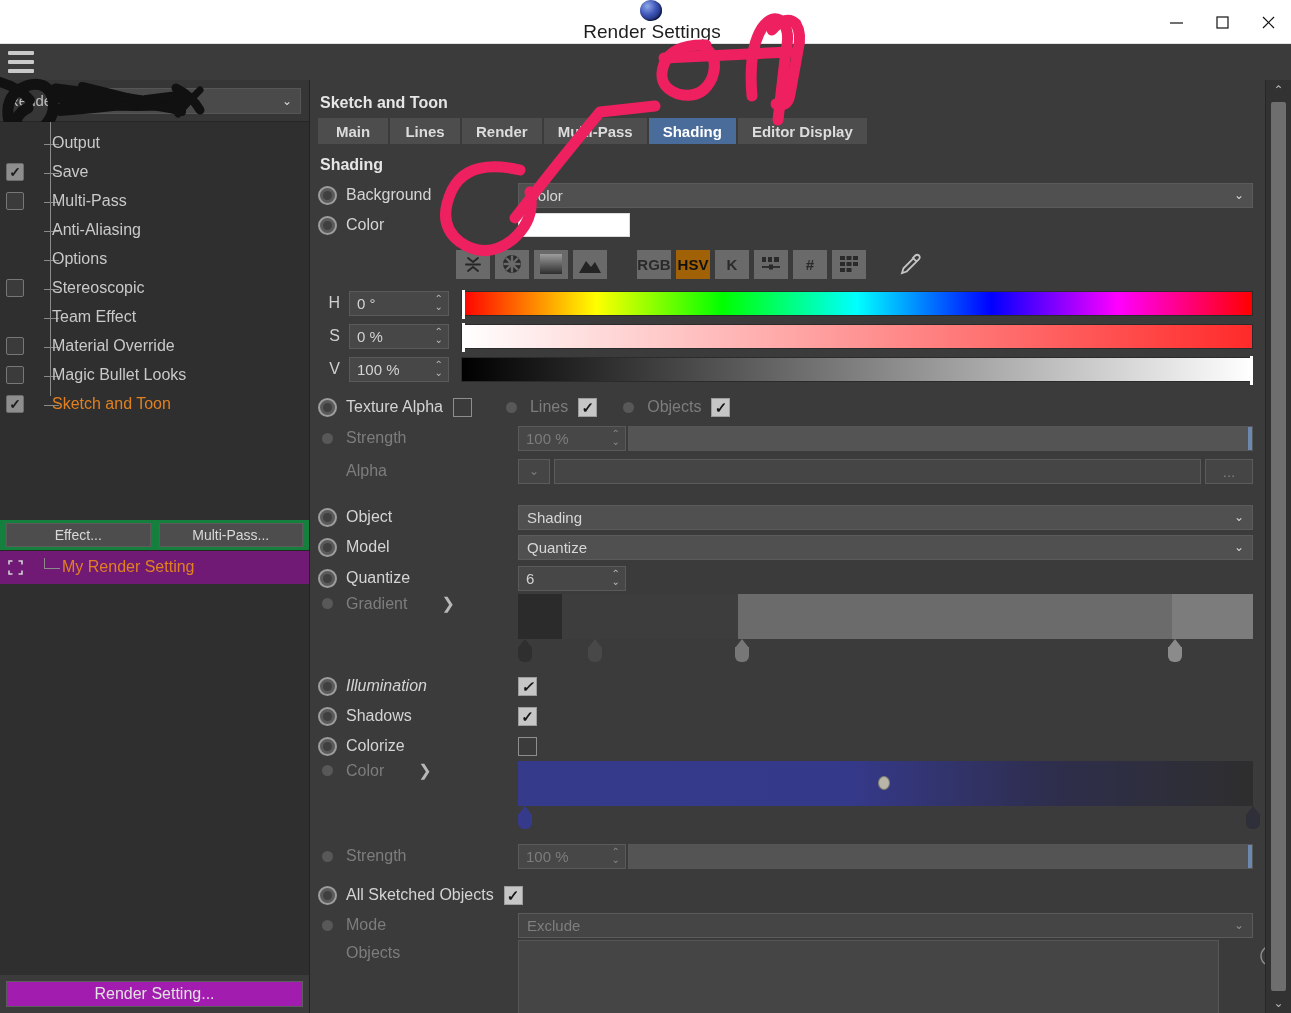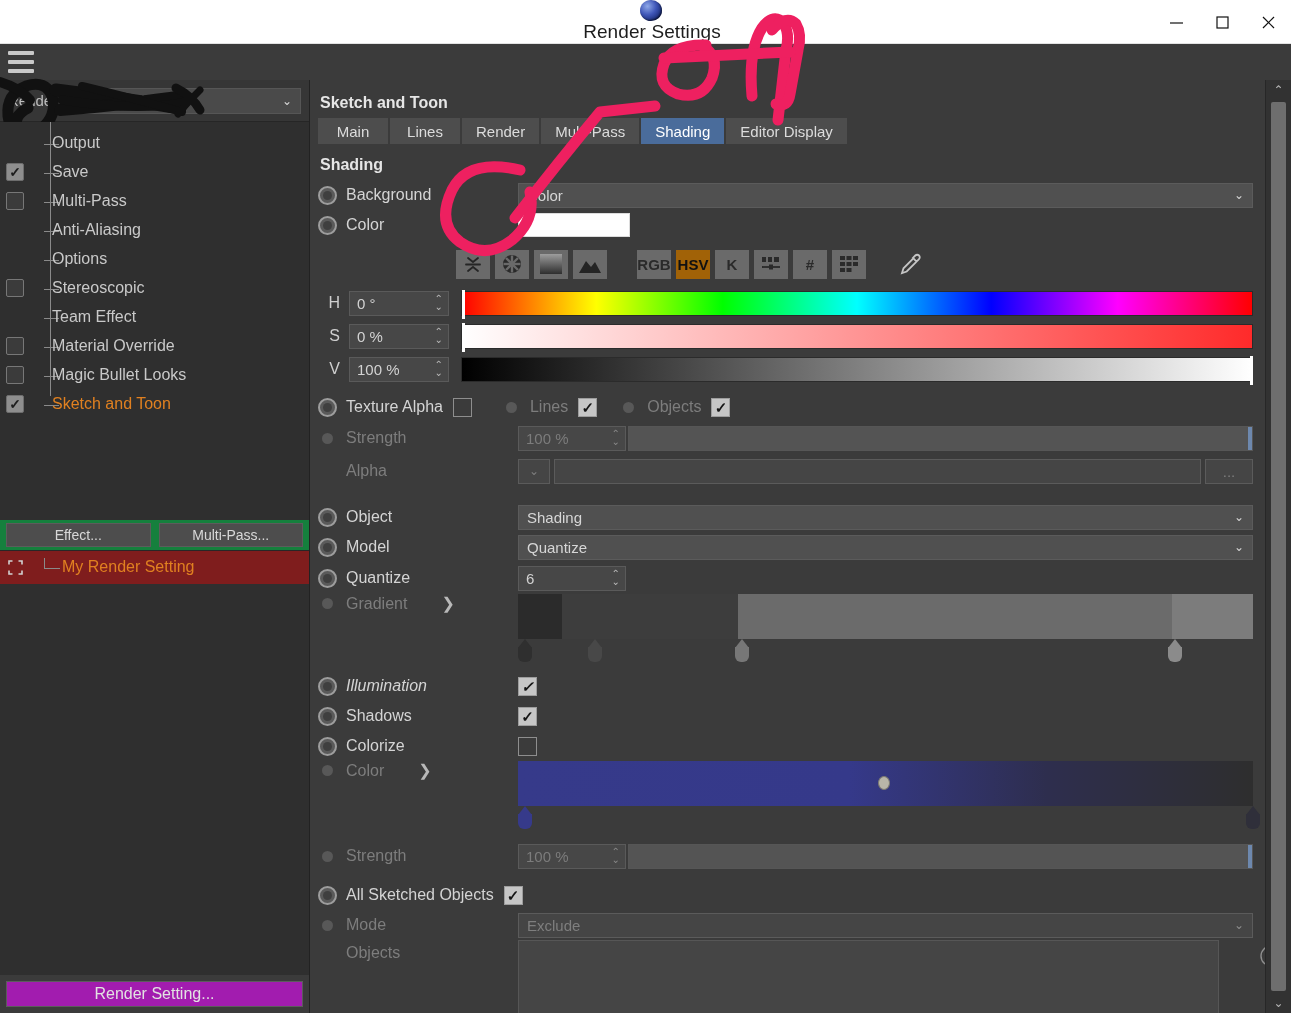--- a/index.html
+++ b/index.html
@@ -72,40 +72,41 @@
   
   #trunk { position:absolute; left:50px; top:0; width:1px; height:274px; background:#8a8a8a; }
 
   
   #eff-row { height:30px; display:flex; gap:8px; padding:0 6px; align-items:center;
              background:#15803d; }
   .sbtn {
     flex:1; height:24px; background:#4d4d4d; border:1px solid #5c5c5c; color:#d8d8d8;
     font-size:14px; display:flex; align-items:center; justify-content:center; cursor:pointer;
   }
-  #mysetting-row { height:34px; display:flex; align-items:center; background:#7f1d1d;
+  #mysetting-row { height:34px; display:flex; align-items:center; background:#701a75;
     border-top:1px solid #272727; position:relative; }
   #mysetting-icon { width:30px; display:flex; align-items:center; justify-content:center;
     color:#d2d2d2; font-size:15px; }
   #mysetting-conn { width:16px; height:11px; border-left:1px solid #8a8a8a;
     border-bottom:1px solid #8a8a8a; margin-left:14px; margin-bottom:7px; }
   #mysetting-label { color:#e08020; font-size:16px; margin-left:2px; }
   #sb-empty { flex:1; background:#2f2f2f; }
   #rsbtn-row { height:38px; background:#3b3b3b; display:flex; align-items:center; padding:0 6px; }
   #rsbtn { width:100%; height:26px; background:#a21caf; border:1px solid #5c5c5c;
     color:#e2e2e2; font-size:16px; display:flex; align-items:center; justify-content:center; cursor:pointer; }
 
   
   #content { position:absolute; left:0; top:0; right:26px; bottom:0; padding:10px 12px 0 8px; }
   .secthead { font-size:16px; font-weight:bold; color:#e6e6e6; margin:4px 0 6px 2px; }
   #tabs { display:flex; gap:2px; margin-bottom:12px; }
   .tab {
     height:26px; background:#4d4d4d; color:#dcdcdc; font-size:15px;
     display:flex; align-items:center; justify-content:center; padding:0 14px; cursor:pointer;
     min-width:70px;
+    font-weight:bold;
   }
   .tab.active { background:#4a6c9b; color:#ffffff; }
 
   .row { display:flex; align-items:center; height:30px; }
   .lblwrap { width:200px; display:flex; align-items:center; }
   .radio {
     width:19px; height:19px; border-radius:50%; background:#5a5a5a; border:2px solid #9d9d9d;
     margin-right:9px; position:relative; flex:none;
   }
   .radio::after { content:""; position:absolute; left:50%; top:50%; width:9px; height:9px;

